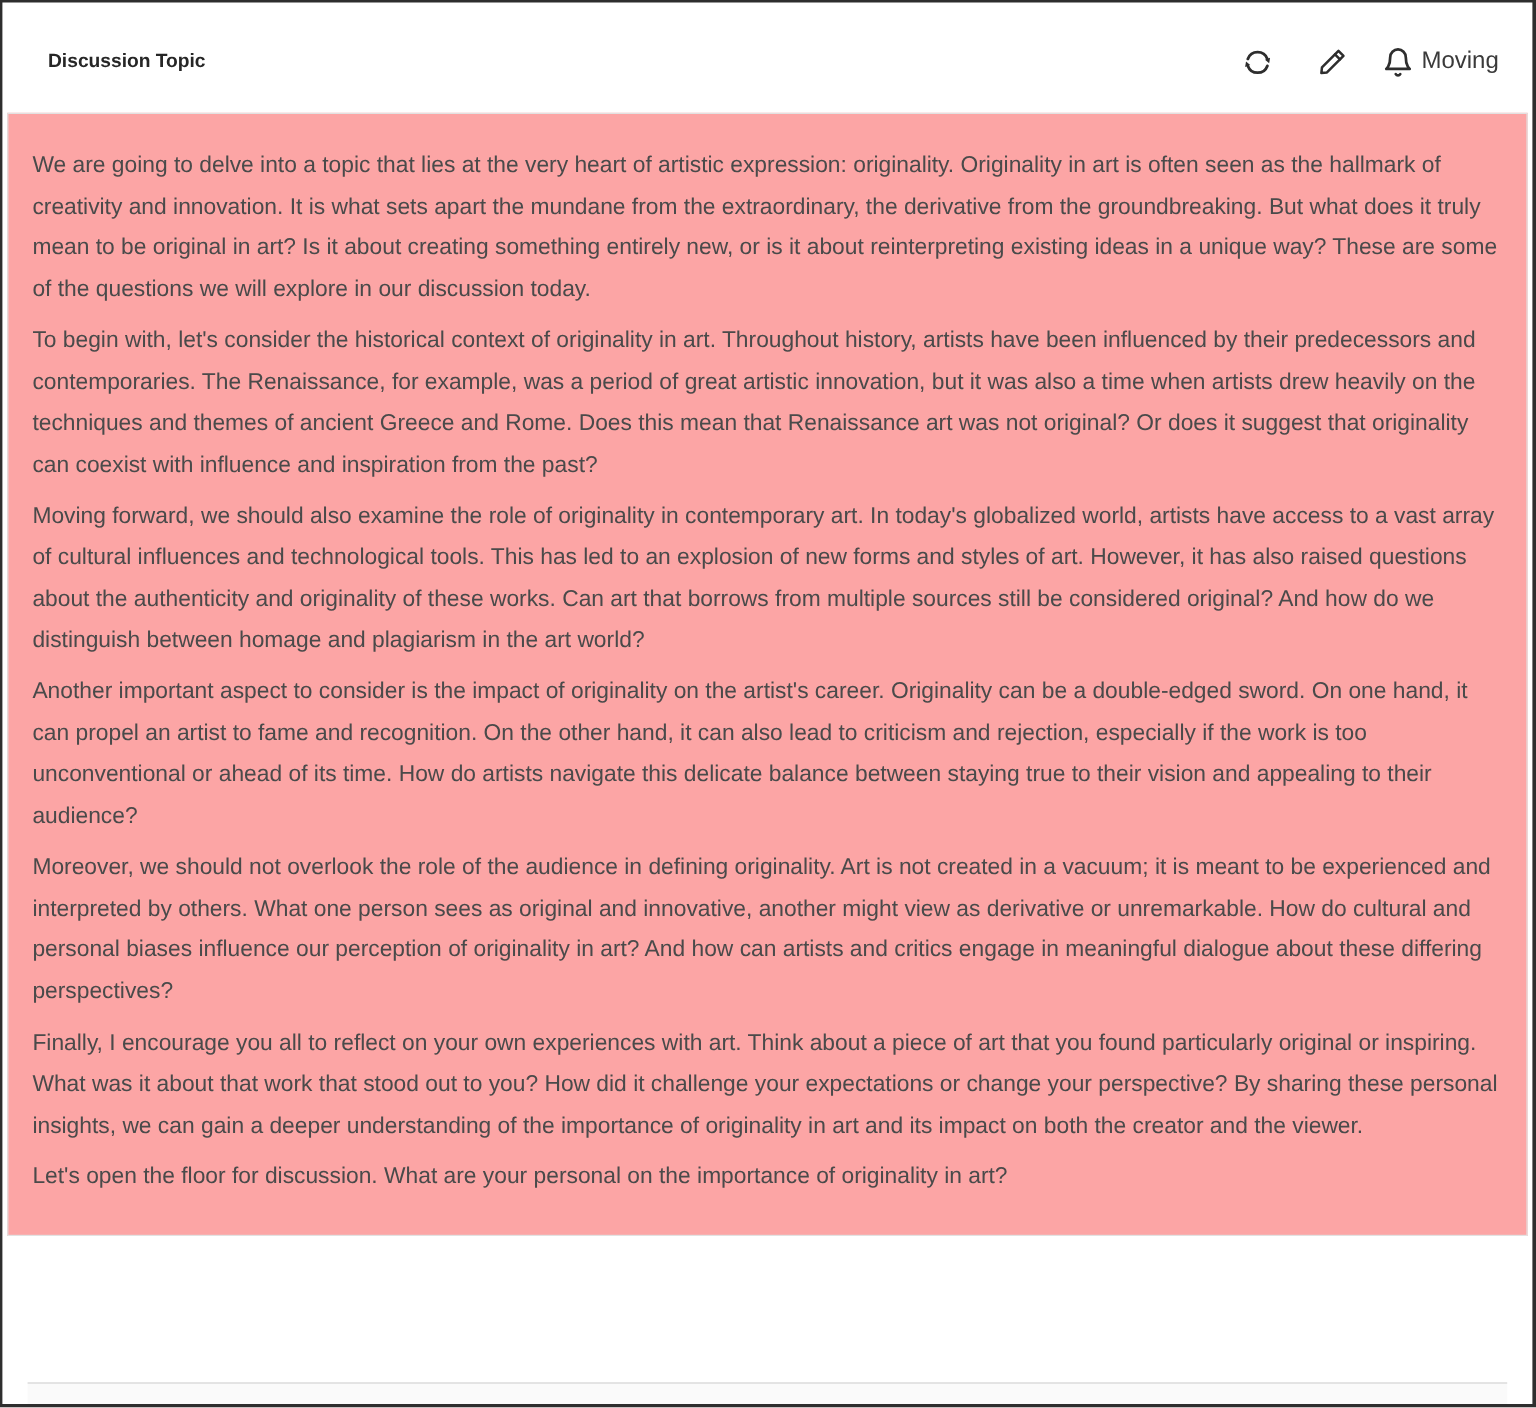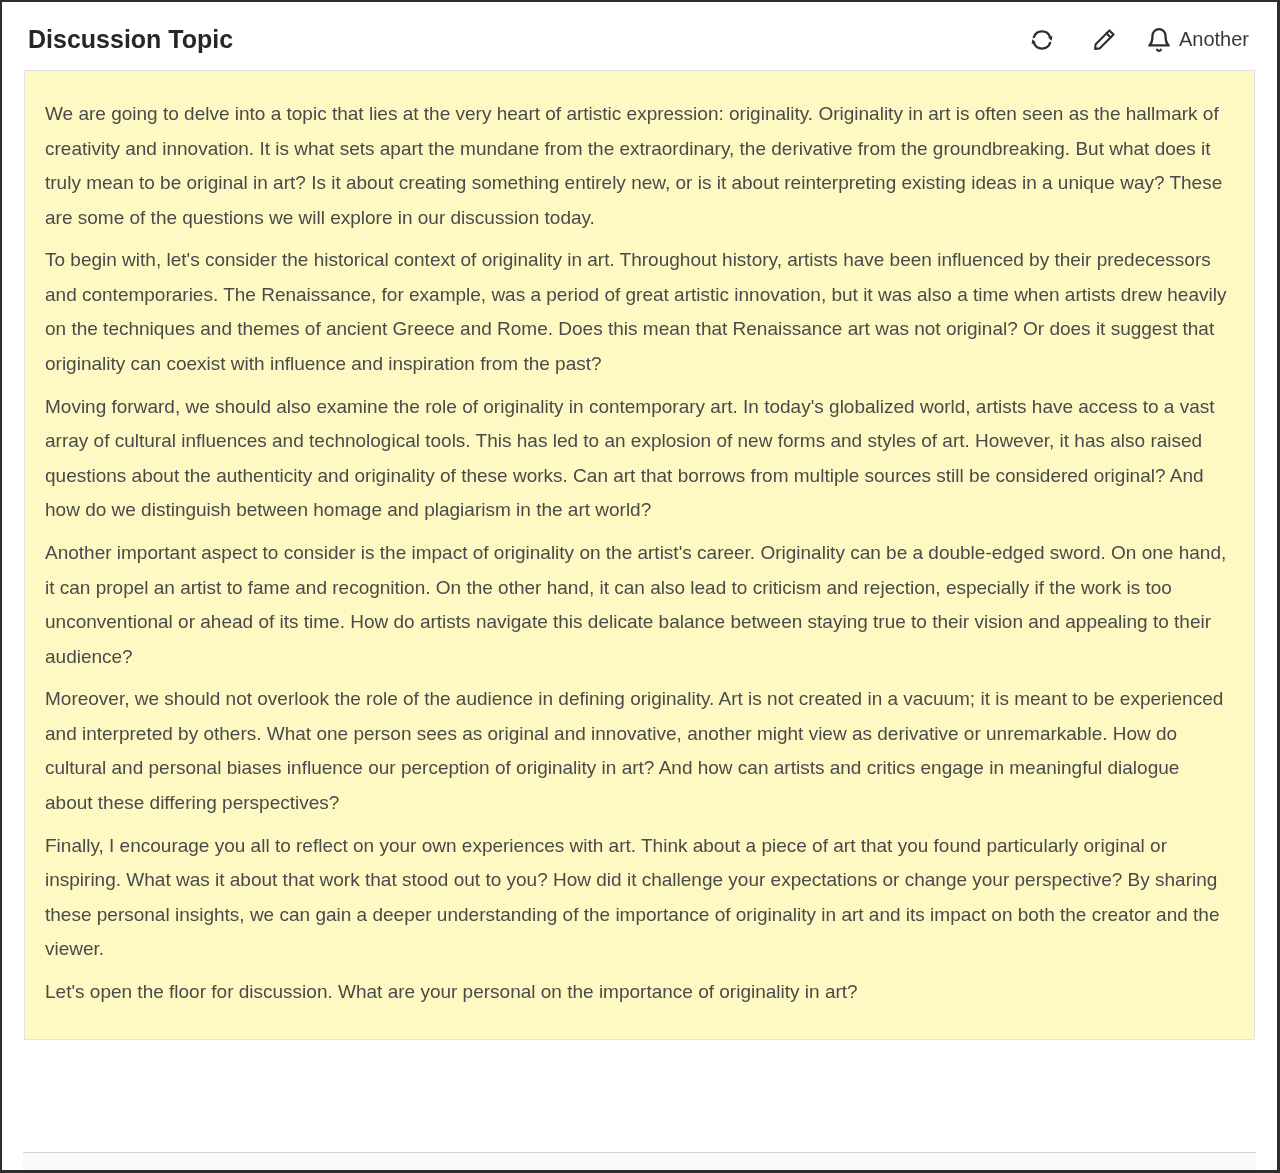--- a/index.html
+++ b/index.html
@@ -18,22 +18,22 @@
   }
 
   .page-header {
     display: flex;
     justify-content: space-between;
     align-items: center;
     padding: 22px 28px 15px 26px;
   }
 
   .page-title {
-    margin: 0;
-    font-size: 25px;
+    margin: 12px;
+    font-size: 16px;
     line-height: 31px;
     font-weight: 700;
     color: #262626;
   }
 
   .header-actions {
     display: flex;
     align-items: center;
     color: #2e2e2e;
   }
@@ -54,22 +54,22 @@
 
   .follow-btn .follow-label {
     margin-left: 7px;
     font-size: 20px;
     color: #3a3a3a;
   }
 
   .icon-svg { display: block; }
 
   .message-card {
-    margin: 0 22px;
-    background: #fef9c3;
+    margin: 0 4px;
+    background: #fca5a5;
     border: 1px solid #e2e2e2;
     padding: 26px 22px 30px 20px;
   }
 
   .message-card p {
     margin: 0 0 8px 0;
     font-size: 19px;
     line-height: 1.82;
     color: #4a4a4a;
   }
@@ -109,21 +109,21 @@
           <path d="M16.7 3.3 L20.7 7.3 L7.5 20.5 L3 21 L3.5 16.5 Z"></path>
           <path d="M13.9 6.1 L17.9 10.1"></path>
         </svg>
       </button>
 
       <button class="follow-btn" aria-label="Follow">
         <svg class="icon-svg" width="26" height="26" viewBox="0 0 24 24" fill="none" stroke="currentColor" stroke-width="2.1" stroke-linecap="round" stroke-linejoin="round">
           <path d="M18 8 A 6 6 0 0 0 6 8 c 0 7 -3 9 -3 9 h 18 s -3 -2 -3 -9"></path>
           <path d="M13.73 21 a 2 2 0 0 1 -3.46 0"></path>
         </svg>
-        <span class="follow-label">Another</span>
+        <span class="follow-label">Moving</span>
       </button>
 
     </div>
   </header>
 
   <section class="message-card">
     <p>We are going to delve into a topic that lies at the very heart of artistic expression: originality. Originality in art is often seen as the hallmark of creativity and innovation. It is what sets apart the mundane from the extraordinary, the derivative from the groundbreaking. But what does it truly mean to be original in art? Is it about creating something entirely new, or is it about reinterpreting existing ideas in a unique way? These are some of the questions we will explore in our discussion today.</p>
     <p>To begin with, let's consider the historical context of originality in art. Throughout history, artists have been influenced by their predecessors and contemporaries. The Renaissance, for example, was a period of great artistic innovation, but it was also a time when artists drew heavily on the techniques and themes of ancient Greece and Rome. Does this mean that Renaissance art was not original? Or does it suggest that originality can coexist with influence and inspiration from the past?</p>
     <p>Moving forward, we should also examine the role of originality in contemporary art. In today's globalized world, artists have access to a vast array of cultural influences and technological tools. This has led to an explosion of new forms and styles of art. However, it has also raised questions about the authenticity and originality of these works. Can art that borrows from multiple sources still be considered original? And how do we distinguish between homage and plagiarism in the art world?</p>
     <p>Another important aspect to consider is the impact of originality on the artist's career. Originality can be a double-edged sword. On one hand, it can propel an artist to fame and recognition. On the other hand, it can also lead to criticism and rejection, especially if the work is too unconventional or ahead of its time. How do artists navigate this delicate balance between staying true to their vision and appealing to their audience?</p>

